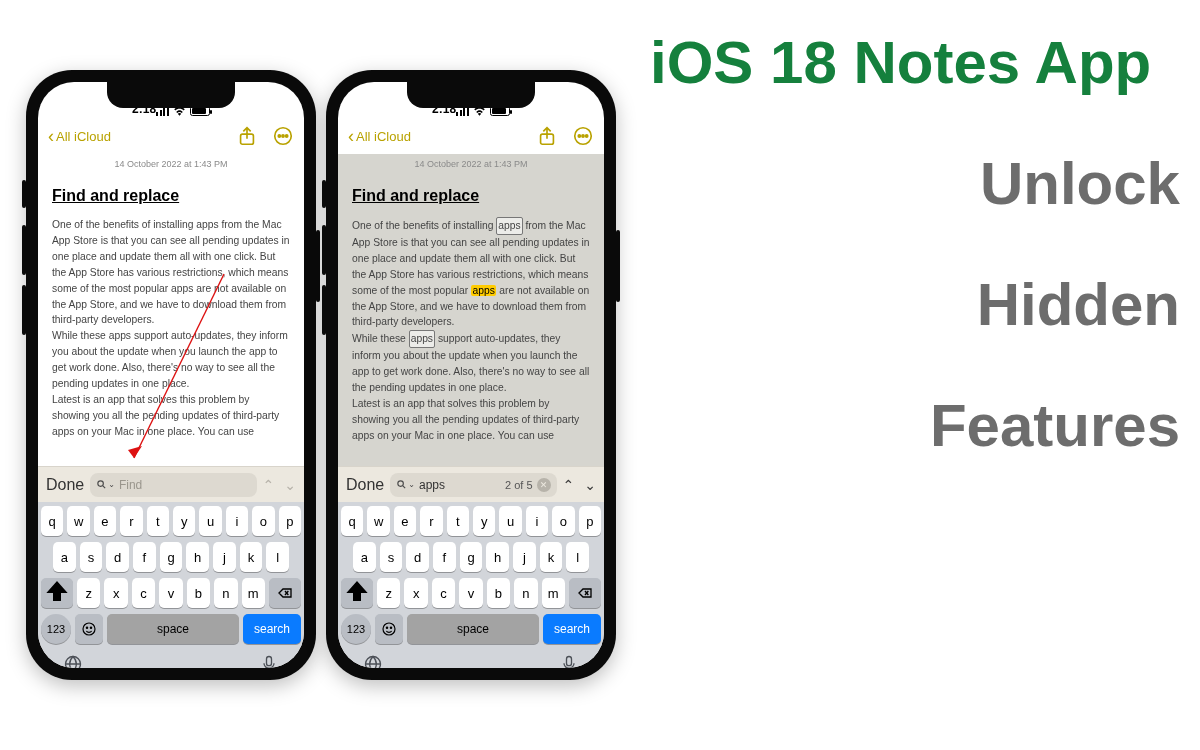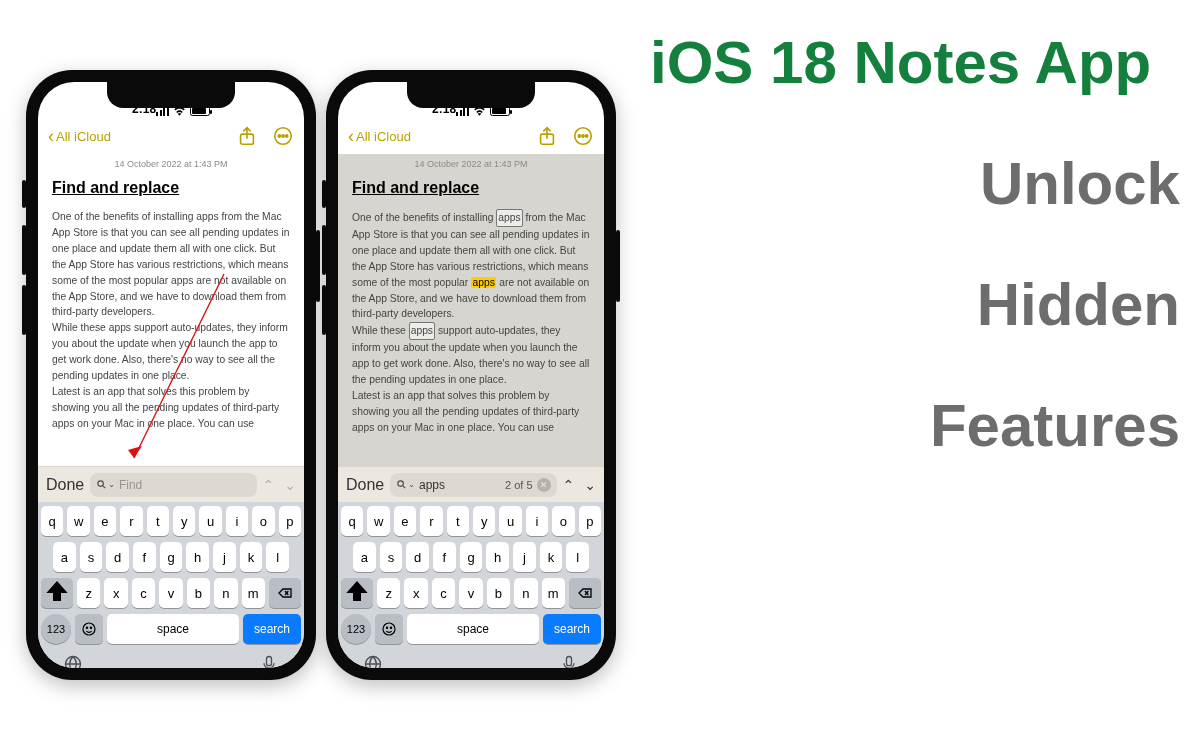--- a/index.html
+++ b/index.html
@@ -86,21 +86,21 @@
   
   .note-area {
     padding: 4px 14px 0;
     font-size: 10.3px;
     line-height: 1.55;
     color:#3a3a3a;
     height: 312px;
     overflow:hidden;
     position:relative;
   }
-  .note-date{ font-size:9px; color:#8a8a8a; text-align:center; margin-bottom:4px;}
+  .note-date{ font-size:9px; color:#8a8a8a; text-align:center; margin-bottom:12px;}
   .note-title{ font-size:16px; font-weight:700; color:#000; margin-bottom:8px;text-decoration:underline;}
   .note-body{ color:#444; }
   .hl-box{ display:inline-block; border:0.7px solid #777; border-radius:2px; padding:0 1px; background:rgba(255,255,255,.55);}
   .hl-yellow{ background:#ffcc00; border-radius:2px; padding:0 1.5px; color:#000;}
 
   
   .arrow {
     position:absolute; pointer-events:none;
     left:0;top:0;width:100%;height:100%;
   }
@@ -145,21 +145,21 @@
     max-width:24px;
   }
   .krow.r2{ padding:0 12px;}
   .key.fn{ background:#b9bdc4; max-width:32px; flex:0 0 32px;}
   .key.fn.bksp svg{width:16px;height:16px;}
   .krow.r3{ justify-content:space-between; }
   .krow.r3 .mid{ display:flex; gap:4px; flex:1 1 auto; justify-content:center;}
   .krow.r4 .key{ max-width:none; }
   .key.k123{ flex:0 0 30px; font-size:11px; background:#b9bdc4;border-radius:15px;}
   .key.emoji{ flex:0 0 28px; background:#b9bdc4;}
-  .key.space{ flex:1 1 auto; background:#ffffff; font-size:12px;}
+  .key.space{ flex:1 1 auto; background:#a3a3a3; font-size:12px;}
   .key.search{ flex:0 0 58px; background:#0a7bff; color:#fff; font-size:12px;}
   .kb-bottom{ display:flex; justify-content:space-between; align-items:center;
     padding:4px 22px 0; color:#4c5057;}
   .kb-bottom svg{ width:20px;height:20px;}
   .homebar{ width:96px;height:4px;background:#000;border-radius:3px;margin:6px auto 0;}
 
 </style>
 </head>
 <body>
 

